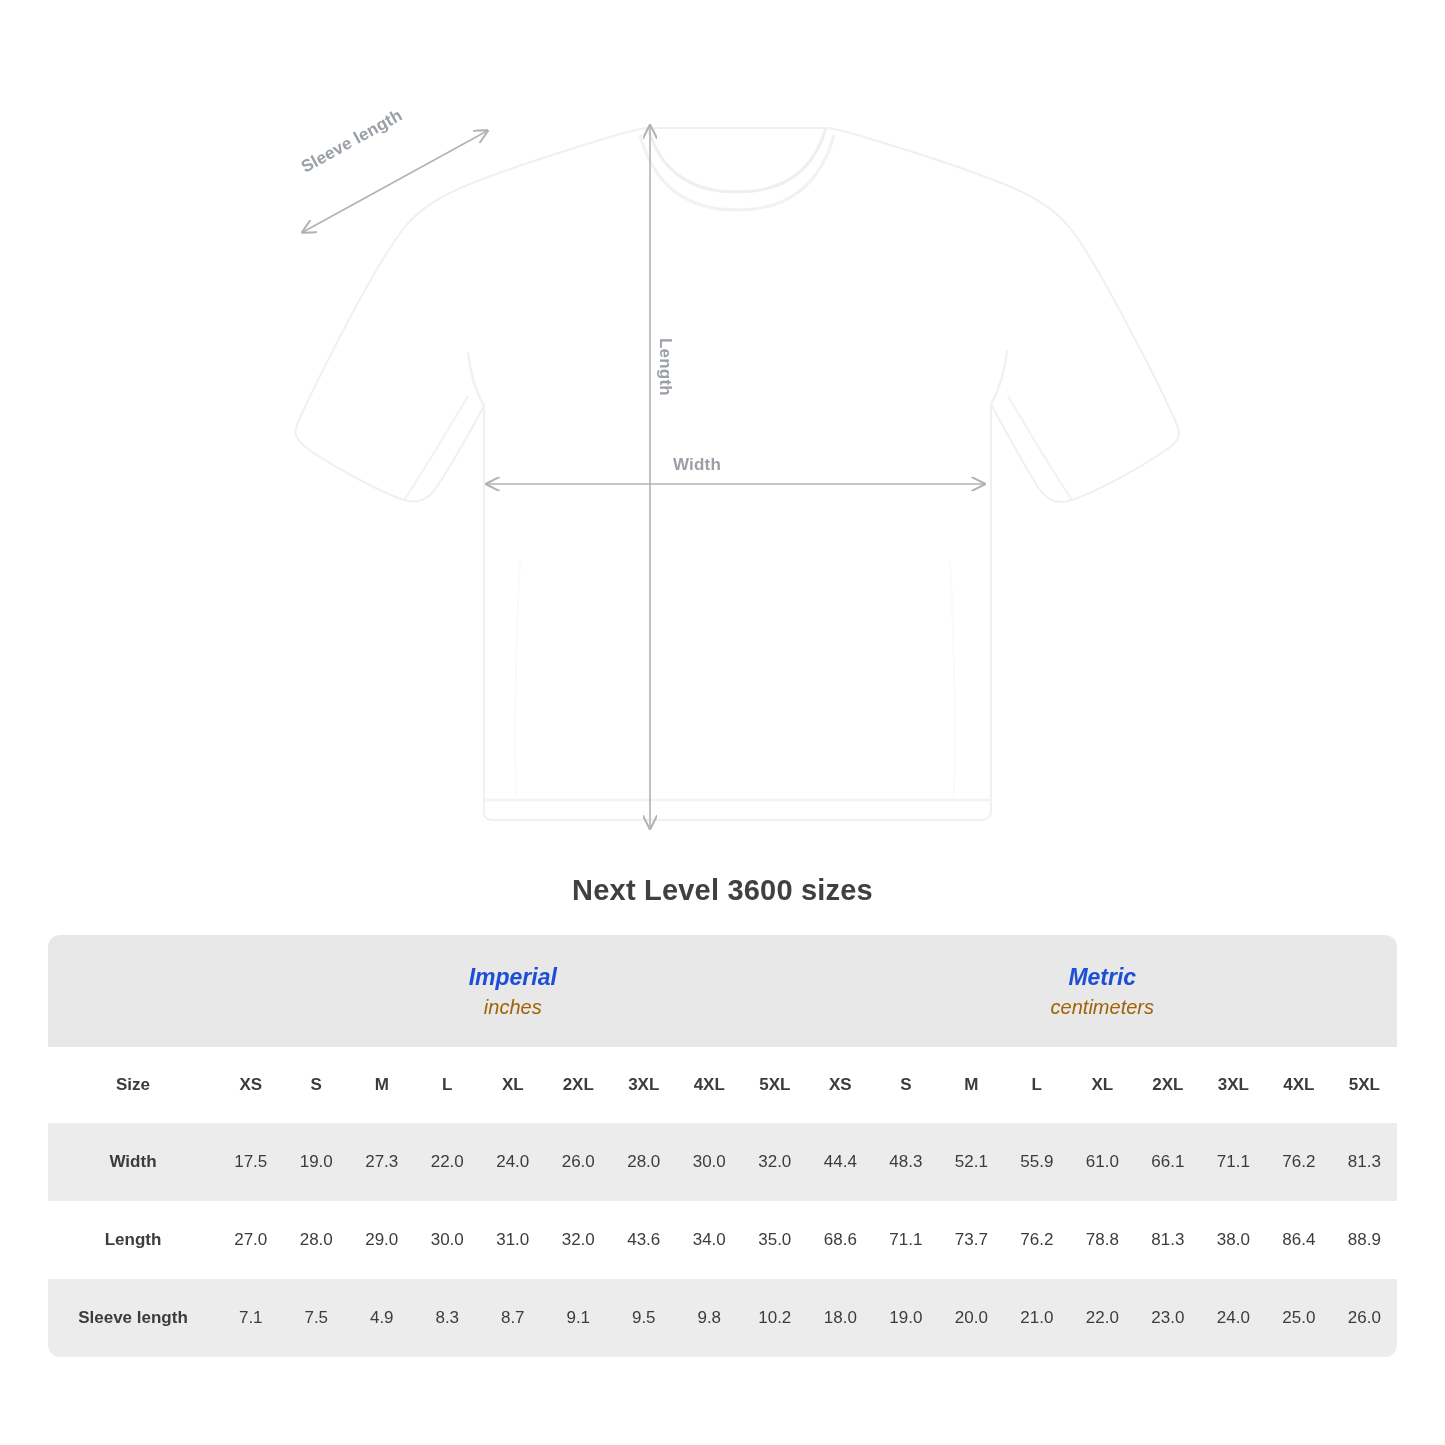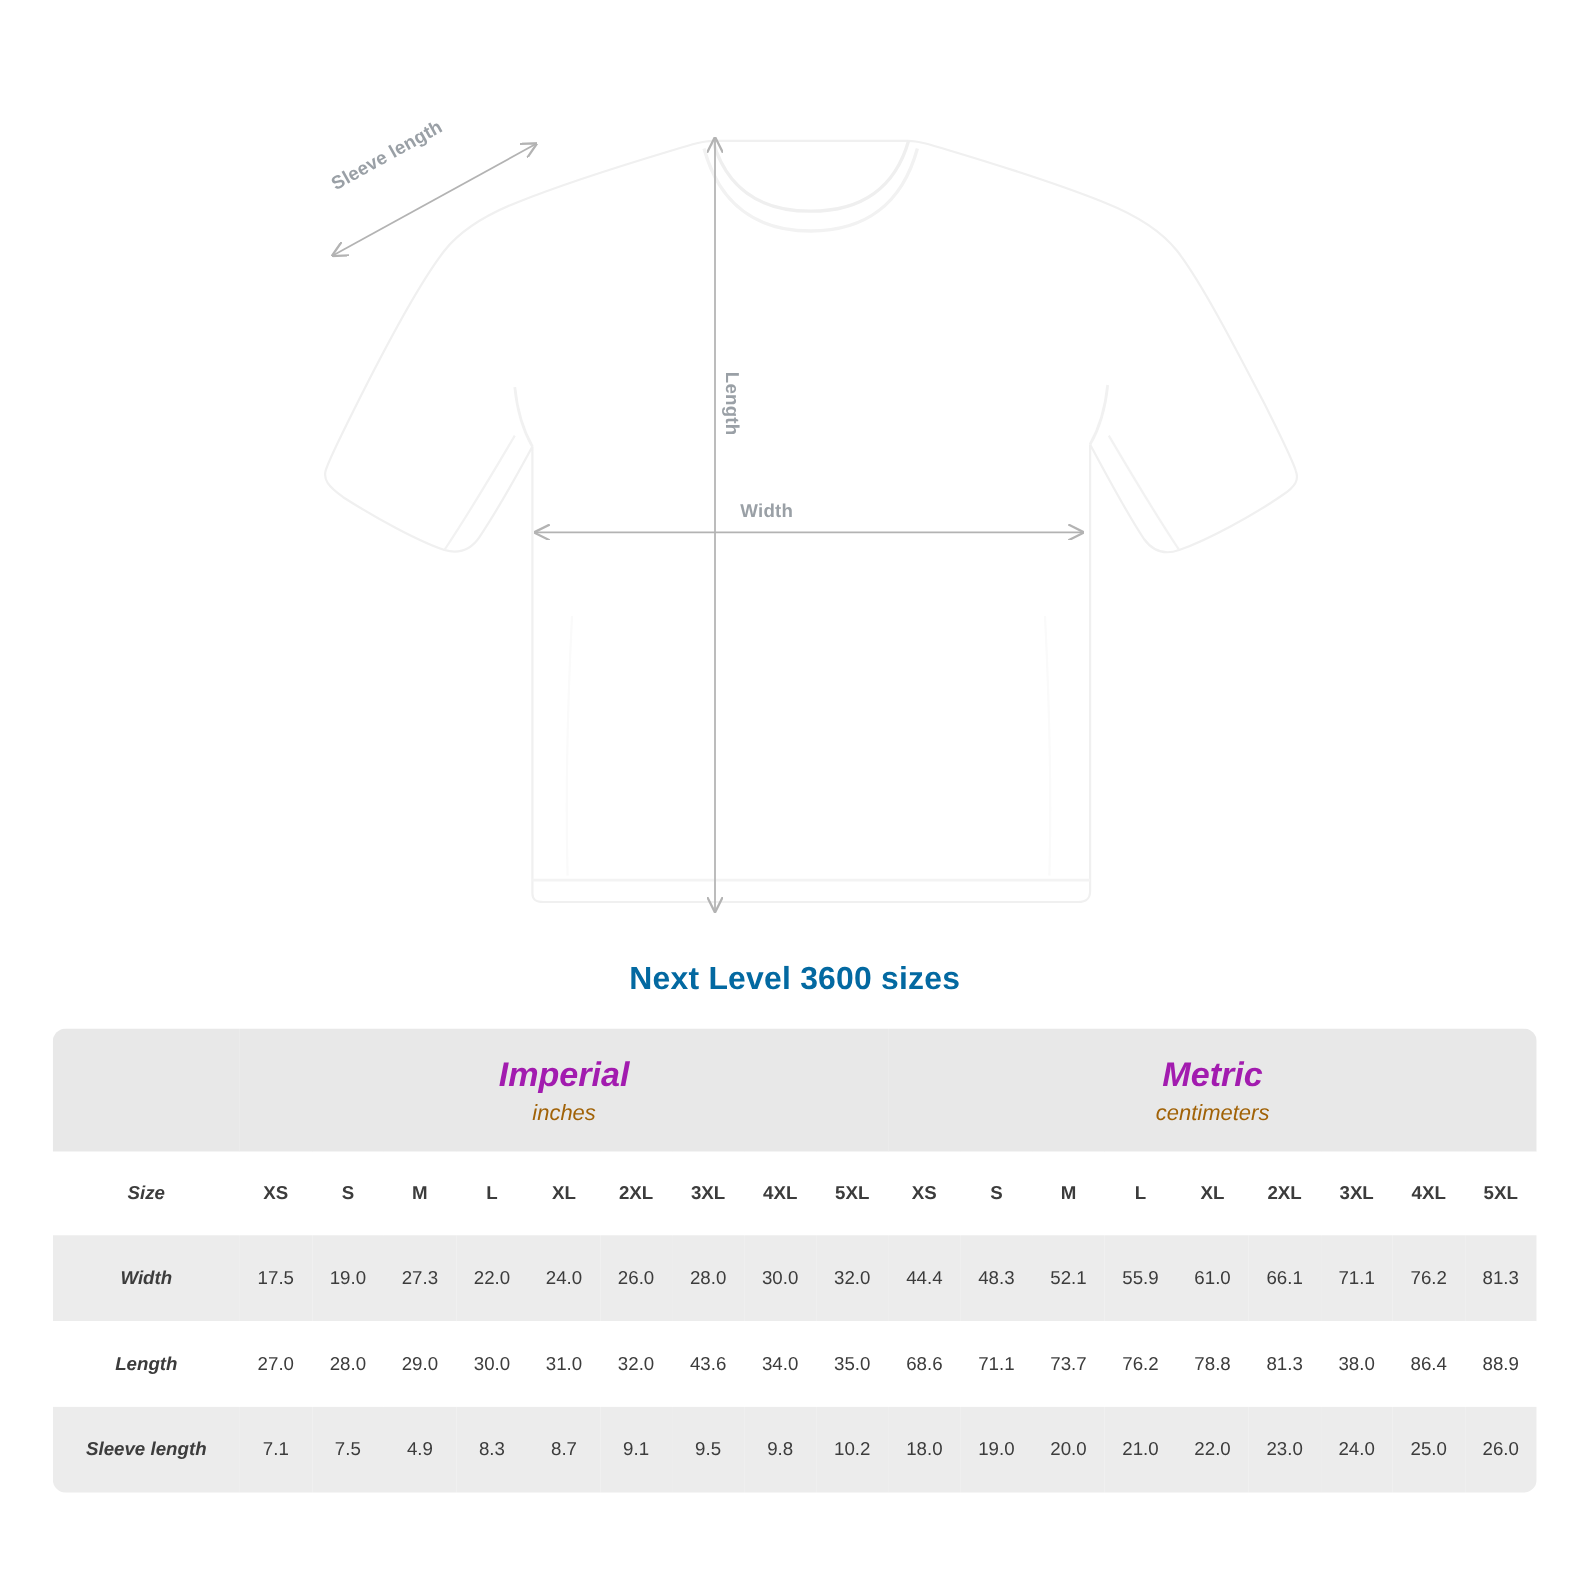--- a/index.html
+++ b/index.html
@@ -57,21 +57,21 @@
   }
 
   
   .title-block {
     text-align: center;
     margin-top: 14px;
   }
   .chart-title {
     font-size: 29px;
     font-weight: bold;
-    color: #0369a1;
+    color: #404040;
     margin: 0;
     letter-spacing: .2px;
   }
   .chart-note {
     font-size: 17.5px;
     font-style: italic;
     color: #4a4a4a;
     margin-top: 18px;
   }
 
@@ -93,24 +93,24 @@
     font-size: 17px;
     color: #3c3c3c;
     padding: 0;
     border: none;
   }
   .unit-head {
     height: 112px;
     background: #e8e8e8;
   }
   .unit-system {
-    font-size: 31px;
+    font-size: 23px;
     font-weight: bold;
     font-style: italic;
-    color: #a21caf;
+    color: #1d4ed8;
     line-height: 1.25;
   }
   .unit-sub {
     font-size: 20px;
     font-style: italic;
     color: #a16207;
     margin-top: 4px;
   }
   .row-size td {
     height: 76px;
@@ -124,21 +124,20 @@
     background: #ececec;
   }
   .row-plain td {
     height: 78px;
     background: #ffffff;
   }
   td.rowhead {
     font-weight: bold;
     font-size: 17px;
     color: #333333;
-    font-style: italic;
   }
   .col-head { width: 170px; }
   .col-val { width: 65.5px; }
 </style>
 </head>
 <body>
 
 <div class="page">
 
   <div class="diagram">

